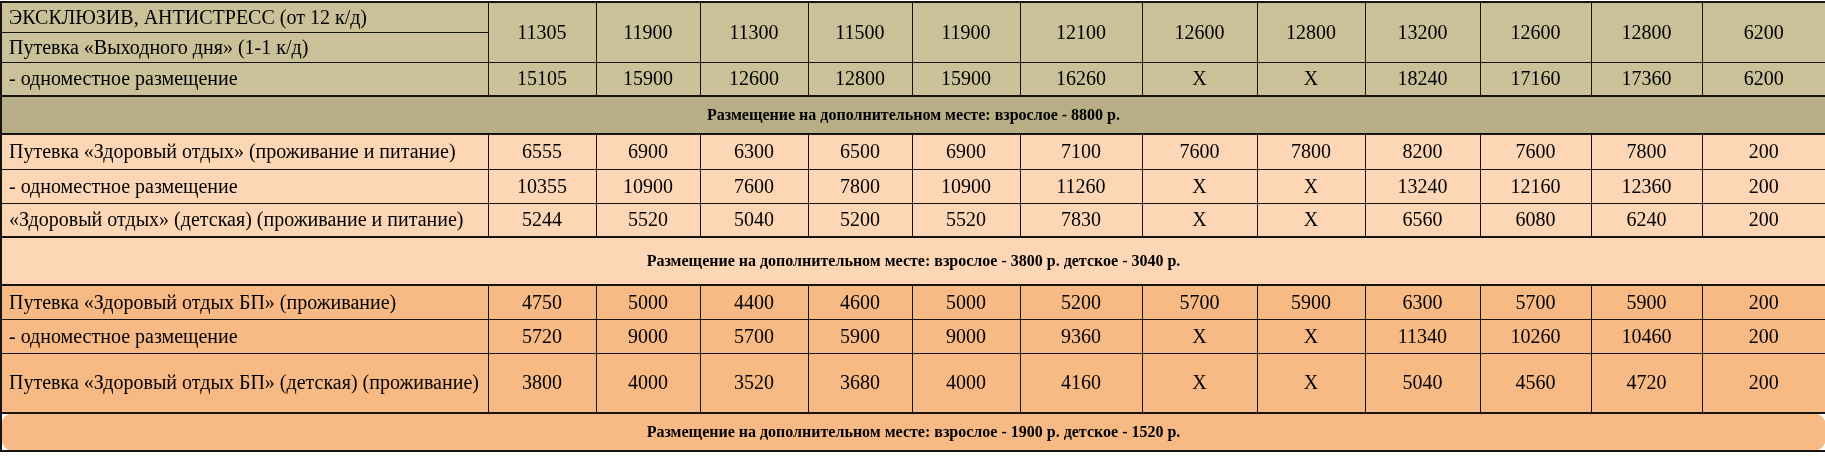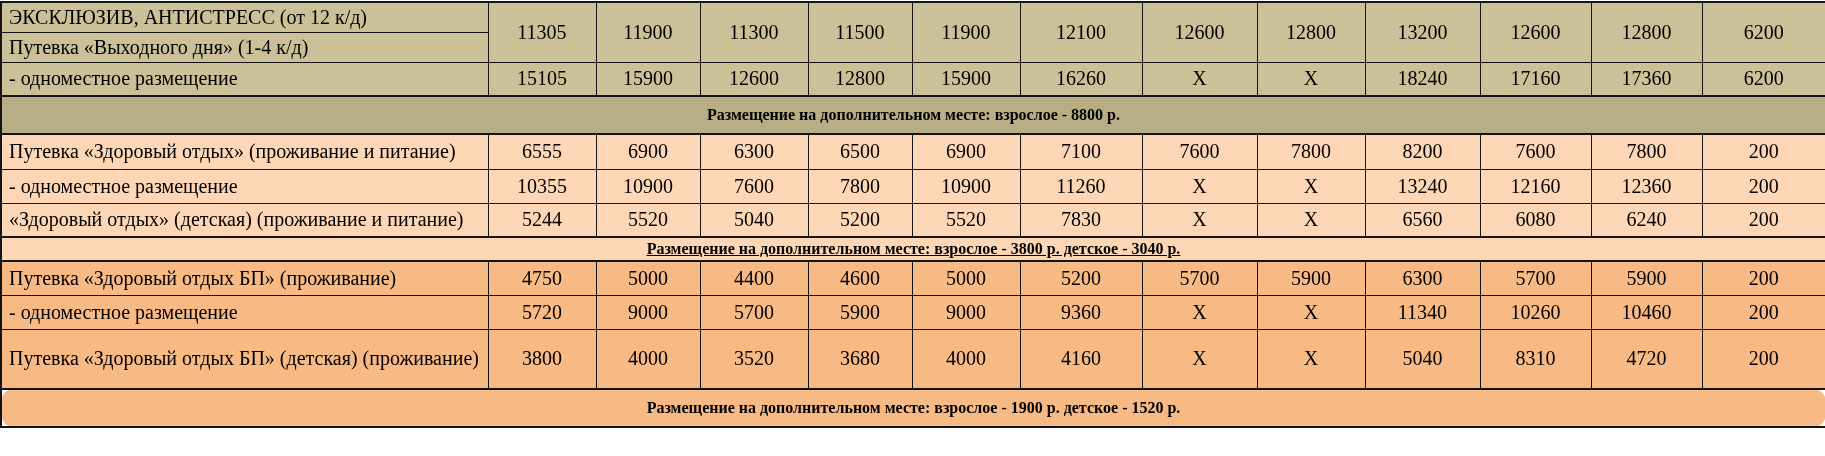--- a/index.html
+++ b/index.html
@@ -88,21 +88,21 @@
         <td class="value-cell" rowspan="2">11900</td>
         <td class="value-cell" rowspan="2">12100</td>
         <td class="value-cell" rowspan="2">12600</td>
         <td class="value-cell" rowspan="2">12800</td>
         <td class="value-cell" rowspan="2">13200</td>
         <td class="value-cell" rowspan="2">12600</td>
         <td class="value-cell" rowspan="2">12800</td>
         <td class="value-cell" rowspan="2">6200</td>
       </tr>
       <tr class="theme-khaki" style="height: 30px;">
-        <td class="label-cell">Путевка «Выходного дня» (1-4 к/д)</td>
+        <td class="label-cell">Путевка «Выходного дня» (1-1 к/д)</td>
       </tr>
       <tr class="theme-khaki" style="height: 34px;">
         <td class="label-cell">- одноместное размещение</td>
         <td class="value-cell">15105</td>
         <td class="value-cell">15900</td>
         <td class="value-cell">12600</td>
         <td class="value-cell">12800</td>
         <td class="value-cell">15900</td>
         <td class="value-cell">16260</td>
         <td class="value-cell">X</td>
@@ -153,21 +153,21 @@
         <td class="value-cell">5200</td>
         <td class="value-cell">5520</td>
         <td class="value-cell">7830</td>
         <td class="value-cell">X</td>
         <td class="value-cell">X</td>
         <td class="value-cell">6560</td>
         <td class="value-cell">6080</td>
         <td class="value-cell">6240</td>
         <td class="value-cell">200</td>
       </tr>
-      <tr class="theme-peach band" style="height: 24px; text-decoration: underline;">
+      <tr class="theme-peach band" style="height: 48px;">
         <td class="band-cell" colspan="13">Размещение на дополнительном месте: взрослое - 3800 р. детское - 3040 р.</td>
       </tr>
       <tr class="theme-orange" style="height: 34px;">
         <td class="label-cell">Путевка «Здоровый отдых БП» (проживание)</td>
         <td class="value-cell">4750</td>
         <td class="value-cell">5000</td>
         <td class="value-cell">4400</td>
         <td class="value-cell">4600</td>
         <td class="value-cell">5000</td>
         <td class="value-cell">5200</td>
@@ -197,21 +197,21 @@
         <td class="label-cell">Путевка «Здоровый отдых БП» (детская) (проживание)</td>
         <td class="value-cell">3800</td>
         <td class="value-cell">4000</td>
         <td class="value-cell">3520</td>
         <td class="value-cell">3680</td>
         <td class="value-cell">4000</td>
         <td class="value-cell">4160</td>
         <td class="value-cell">X</td>
         <td class="value-cell">X</td>
         <td class="value-cell">5040</td>
-        <td class="value-cell">8310</td>
+        <td class="value-cell">4560</td>
         <td class="value-cell">4720</td>
         <td class="value-cell">200</td>
       </tr>
       <tr class="theme-orange band" style="height: 38px;">
         <td class="band-cell" colspan="13">Размещение на дополнительном месте: взрослое - 1900 р. детское - 1520 р.</td>
       </tr>
     </tbody>
 </table>
 
 </body></html>

